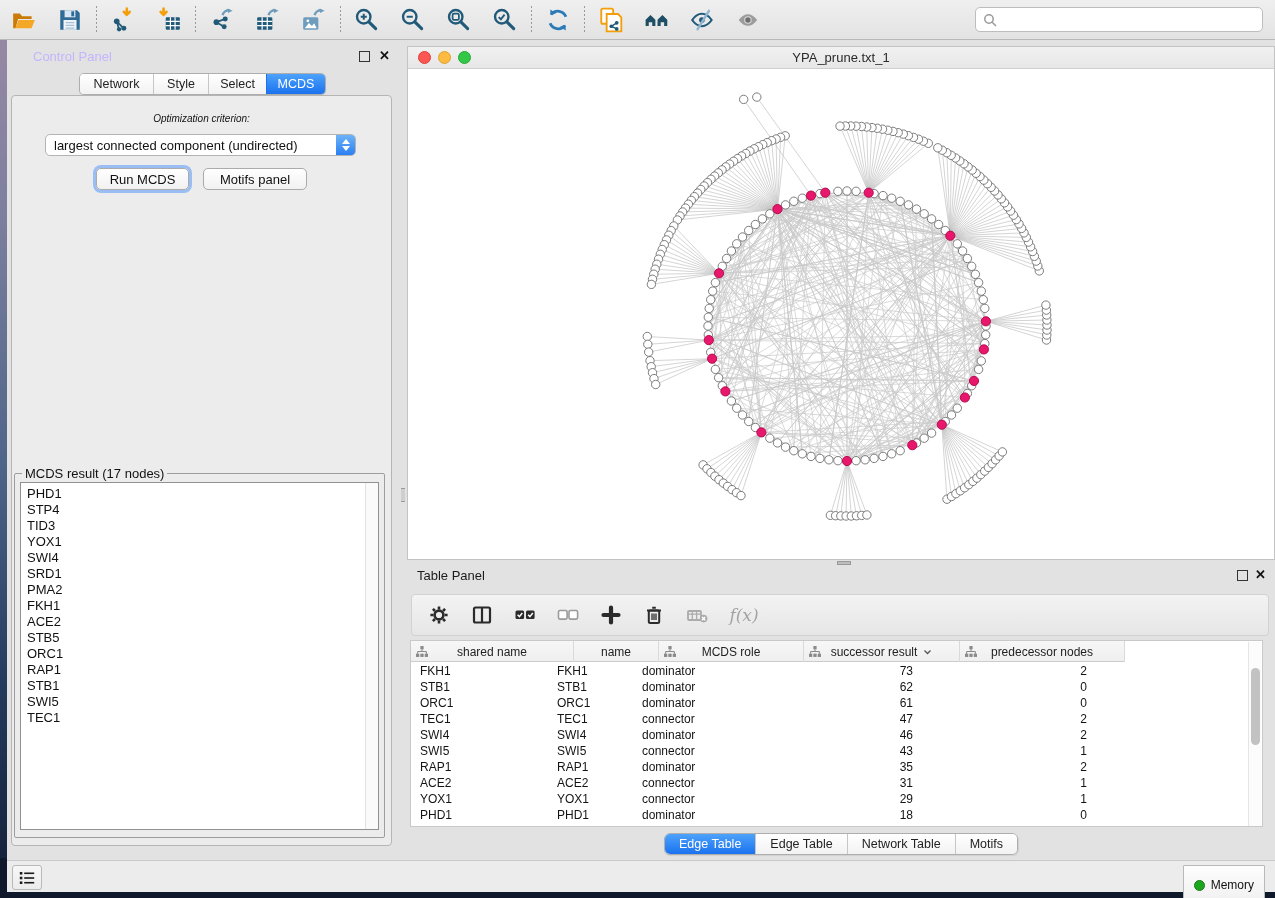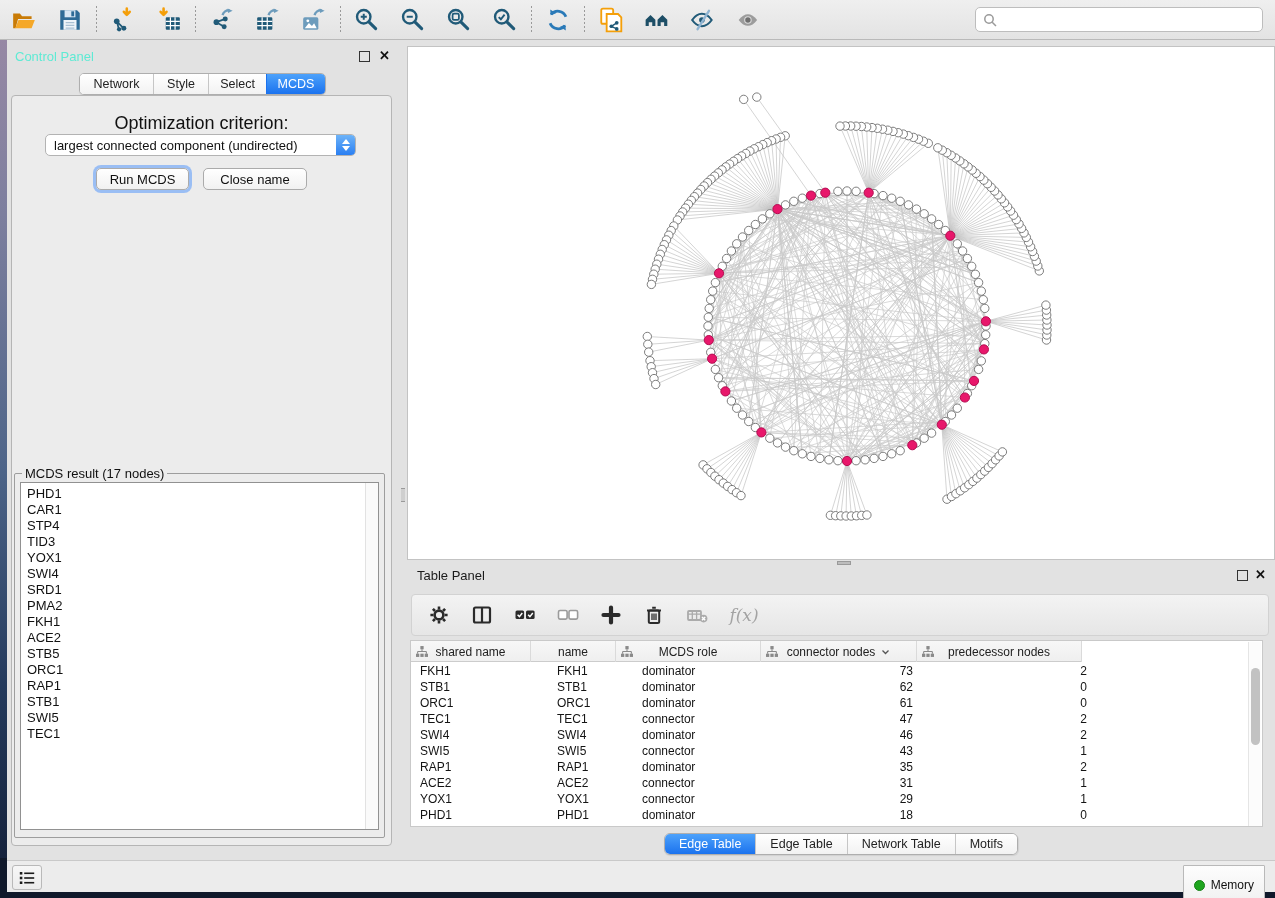--- a/index.html
+++ b/index.html
@@ -23,39 +23,39 @@
   .tb-btn { width:28px; height:28px; display:flex; align-items:center; justify-content:center; }
   .tb-btn svg { width:26px; height:26px; }
   #tb-search { position:absolute; right:12px; top:7px; width:288px; height:25px;
     background:#fff; border:1px solid #bdbdbd; border-radius:5px; display:flex; align-items:center; padding:0 6px; }
   #tb-search svg { width:16px; height:16px; }
   #tb-search input { border:none; outline:none; flex:1; font-size:12px; background:transparent; }
 
   #main-bg { left:7px; top:40px; width:1268px; height:852px; background:#e2e2e2; }
 
   
-  #cp-title { left:15px; top:49px; font-size:13px; color:#5eead4;text-align:center; }
+  #cp-title { left:33px; top:49px; font-size:13px; color:#c4b5fd;text-align:center; }
   .win-float { width:11px; height:11px; border:1.6px solid #333; }
   .win-close { font-size:13px; font-weight:bold; color:#111; line-height:11px; }
   #cp-float { left:359px; top:51px; }
   #cp-close { left:379px; top:50px; }
 
   .seg { display:flex; border:1px solid #aeaeae; border-radius:5px; overflow:hidden;
     background:#fff; box-shadow:0 1px 1px rgba(0,0,0,.08); }
   .seg .seg-item { font-size:12.5px; color:#222; padding:3px 0; text-align:center;
     border-left:1px solid #c6c6c6; background:linear-gradient(#ffffff,#f2f2f2); }
   .seg .seg-item:first-child { border-left:none; }
   .seg .seg-item.active { background:linear-gradient(#4da2fb,#1b72ee); color:#fff; border-left-color:#1b72ee; }
   #cp-tabs { left:79px; top:73px; }
   #cp-tabs .seg-item:nth-child(1){ width:73px; } #cp-tabs .seg-item:nth-child(2){ width:55px; }
   #cp-tabs .seg-item:nth-child(3){ width:58px; } #cp-tabs .seg-item:nth-child(4){ width:59px; }
 
   #cp-content { left:11px; top:95px; width:381px; height:751px; background:#ececec;
     border:1px solid #b5b5b5; border-radius:4px; }
-  #opt-label { left:11px; top:113px; width:381px; text-align:center; font-size:18px; color:#111; }
+  #opt-label { left:11px; top:113px; width:381px; text-align:center; font-size:10px; color:#111;font-style:italic; }
   #opt-select { left:45px; top:134px; width:311px; height:22px; background:#fff;
     border:1px solid #b3b3b3; border-radius:5px; display:flex; align-items:center; }
   #opt-select .val { flex:1; font-size:13px; padding:0 8px; color:#111; white-space:nowrap; }
   #opt-select .stepper { width:19px; height:20px; border-radius:0 4px 4px 0;
     background:linear-gradient(#6db3f8,#2a7ff2); display:flex; flex-direction:column;
     align-items:center; justify-content:center; gap:2px; }
   .tri-up { width:0; height:0; border-left:4px solid transparent; border-right:4px solid transparent; border-bottom:5px solid #fff; }
   .tri-down { width:0; height:0; border-left:4px solid transparent; border-right:4px solid transparent; border-top:5px solid #fff; }
 
   .mac-btn { background:linear-gradient(#ffffff,#f1f1f1); border:1px solid #ababab; border-radius:5px;
@@ -305,29 +305,28 @@
   <div class="abs" id="cp-content"></div>
   <div class="abs" id="opt-label">Optimization criterion:</div>
   <div class="abs" id="opt-select">
     <div class="val">largest connected component (undirected)</div>
     <div class="stepper">
         <div class="tri-up"></div>
         <div class="tri-down"></div>
       </div>
   </div>
   <div class="abs mac-btn" id="run-btn">Run MCDS</div>
-  <div class="abs mac-btn" id="closepanel-btn">Close name</div>
+  <div class="abs mac-btn" id="closepanel-btn">Motifs panel</div>
   <div class="abs" id="result-box">
     <fieldset>
       <legend>MCDS result (17 nodes)</legend>
     </fieldset>
     <div id="result-list">
       <div id="result-items">
           <div class="result-item">PHD1</div>
-          <div class="result-item">CAR1</div>
           <div class="result-item">STP4</div>
           <div class="result-item">TID3</div>
           <div class="result-item">YOX1</div>
           <div class="result-item">SWI4</div>
           <div class="result-item">SRD1</div>
           <div class="result-item">PMA2</div>
           <div class="result-item">FKH1</div>
           <div class="result-item">ACE2</div>
           <div class="result-item">STB5</div>
           <div class="result-item">ORC1</div>
@@ -341,20 +340,26 @@
   </div>
 
   <div class="abs" id="v-split">
       <div class="grip"></div>
     </div>
   <div class="abs" id="h-split">
       <div class="grip"></div>
     </div>
 
   <div class="abs" id="net-win">
+    <div id="net-titlebar">
+      <div class="tl tl-red"></div>
+      <div class="tl tl-yellow"></div>
+      <div class="tl tl-green"></div>
+      <div id="net-title">YPA_prune.txt_1</div>
+    </div>
     <div id="net-canvas"><svg width="866" height="490" viewBox="0 0 866 490">
       <g stroke="#5a5a5a" stroke-width="0.7" opacity="0.32">
             <line x1="369.5" y1="140.1" x2="523.6" y2="364.1"></line>
             <line x1="369.5" y1="140.1" x2="559.4" y2="189.5"></line>
             <line x1="369.5" y1="140.1" x2="576.8" y2="274.6"></line>
             <line x1="369.5" y1="140.1" x2="347.4" y2="155.5"></line>
             <line x1="369.5" y1="140.1" x2="301.2" y2="239.4"></line>
             <line x1="369.5" y1="140.1" x2="314.3" y2="197.3"></line>
             <line x1="369.5" y1="140.1" x2="563.7" y2="316.7"></line>
             <line x1="369.5" y1="140.1" x2="300.0" y2="257.0"></line>
@@ -1179,21 +1184,21 @@
           <circle cx="17.6" cy="14.6" r="3.8" fill="#ababab"></circle>
           <path d="M16 13l3.2 3.2m0-3.2L16 16.2" stroke="#fff" stroke-width="1.4"></path>
         </svg>
       </div>
       <div class="tpt-btn" style="width: 34px;">
         <span class="fx-label">f(x)</span>
       </div>
     </div>
   <div class="abs" id="node-table">
     <div id="nt-header">
-        <div class="nt-hcell" style="width: 120px;">
+        <div class="nt-hcell" style="width: 163px;">
           <span class="tree-ic"><svg width="12" height="11" viewBox="0 0 11 10">
               <rect x="4" y="0" width="3" height="3" fill="#8a8a8a"></rect>
               <path d="M5.5 3v2M1.5 5v2M9.5 5v2M1.5 5h8" stroke="#8a8a8a" fill="none"></path>
               <rect x="0" y="7" width="3" height="3" fill="#8a8a8a"></rect>
               <rect x="4" y="7" width="3" height="3" fill="#8a8a8a"></rect>
               <rect x="8" y="7" width="3" height="3" fill="#8a8a8a"></rect>
             </svg></span>
           <span>shared name</span>
         </div>
         <div class="nt-hcell" style="width: 85px;">
@@ -1210,21 +1215,21 @@
           <span>MCDS role</span>
         </div>
         <div class="nt-hcell" style="width: 156px;">
           <span class="tree-ic"><svg width="12" height="11" viewBox="0 0 11 10">
               <rect x="4" y="0" width="3" height="3" fill="#8a8a8a"></rect>
               <path d="M5.5 3v2M1.5 5v2M9.5 5v2M1.5 5h8" stroke="#8a8a8a" fill="none"></path>
               <rect x="0" y="7" width="3" height="3" fill="#8a8a8a"></rect>
               <rect x="4" y="7" width="3" height="3" fill="#8a8a8a"></rect>
               <rect x="8" y="7" width="3" height="3" fill="#8a8a8a"></rect>
             </svg></span>
-          <span>connector nodes</span>
+          <span>successor result</span>
           <span class="sort-ic"><svg width="9" height="8" viewBox="0 0 8 8">
               <path d="M1 2.5l3 3 3-3" stroke="#555" fill="none" stroke-width="1.3"></path>
             </svg></span>
         </div>
         <div class="nt-hcell" style="width: 165px;">
           <span class="tree-ic"><svg width="12" height="11" viewBox="0 0 11 10">
               <rect x="4" y="0" width="3" height="3" fill="#8a8a8a"></rect>
               <path d="M5.5 3v2M1.5 5v2M9.5 5v2M1.5 5h8" stroke="#8a8a8a" fill="none"></path>
               <rect x="0" y="7" width="3" height="3" fill="#8a8a8a"></rect>
               <rect x="4" y="7" width="3" height="3" fill="#8a8a8a"></rect>

